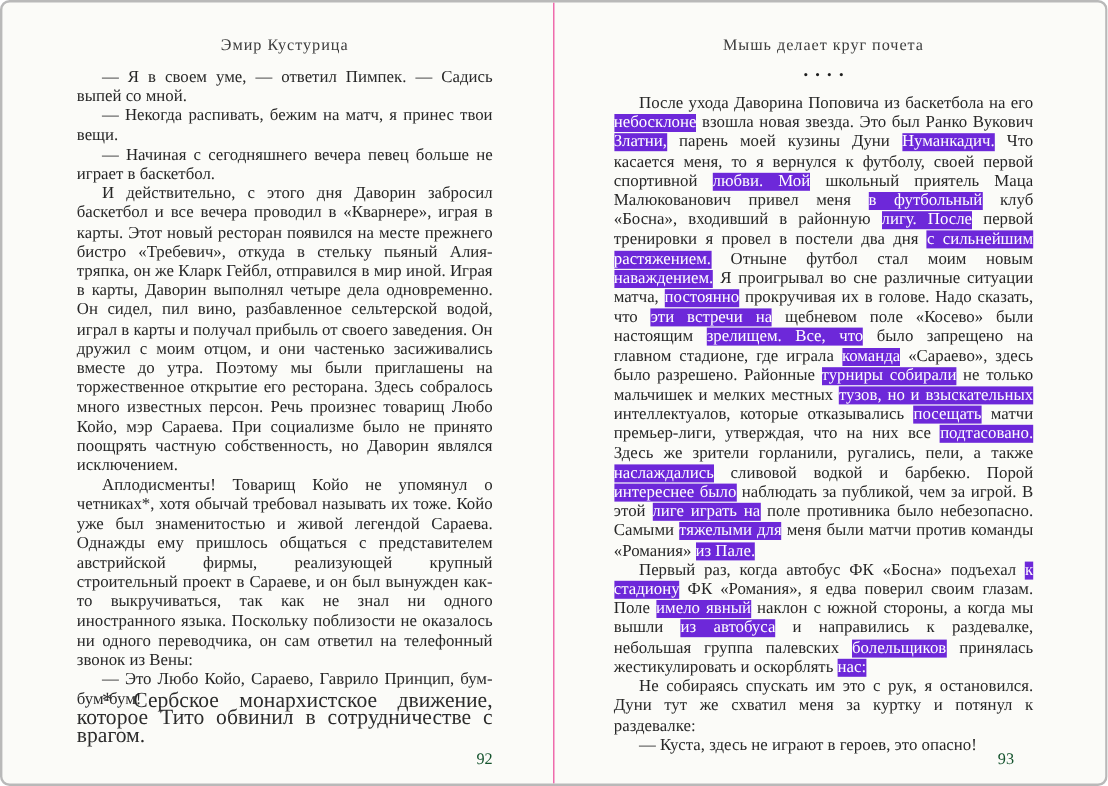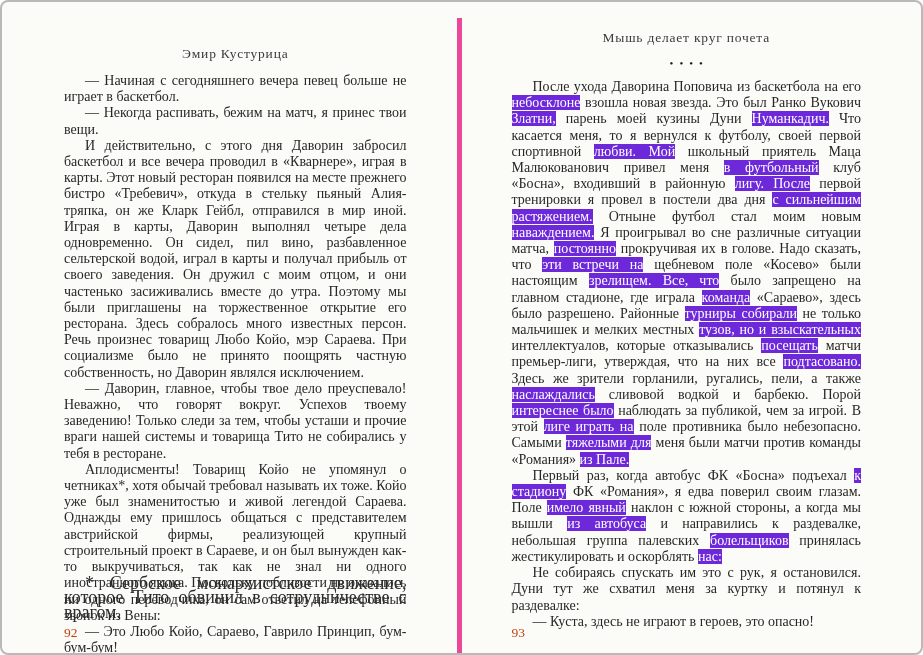--- a/index.html
+++ b/index.html
@@ -8,21 +8,21 @@
     width: 923px; height: 655px;
     background: #fbfbf8;
     border: 2px solid #b9b9b9;
     border-radius: 8px;
     display: flex;
     overflow: hidden;
     font-family: "Liberation Serif", "DejaVu Serif", serif;
     color: #272727;
   }
   .page { box-sizing: border-box; width: 50%; position: relative; }
-  .page-left  { padding: 28px 50px 0 62px; border-right: 5px solid #ec4899; margin-top: 16px; }
+  .page-left  { padding: 28px 50px 0 62px; border-right: 1px solid #ec4899; }
   .page-right { padding: 28px 60px 16px 50px; }
   .running-head {
     text-align: center;
     font-size: 13.5px;
     letter-spacing: 0.8px;
     color: #3c3c3c;
     margin-bottom: 11px;
     white-space: nowrap;
   }
   .ornament {
@@ -45,39 +45,39 @@
     bottom: 34px; left: 62px; right: 50px;
     font-size: 18px;
     line-height: 14.5px;
     text-align: justify;
     text-indent: 21px;
     color: #2c2c2c;
   }
   .page-number {
     position: absolute;
     bottom: 12px;
-    text-align: left;
+    text-align: right;
     font-size: 13.5px;
-    color: #c2410c;
+    color: #14532d;
   }
   .page-left  .page-number { left: 62px; right: 50px; }
   .page-right .page-number { left: 50px; right: 76px; }
 </style>
 </head>
 <body>
 
 <div class="book">
 
   <div class="page page-left">
     <div class="running-head">Эмир Кустурица</div>
     <div class="body-text">
+        <p><span>— Я в своем уме, — ответил Пимпек. — Садись выпей со мной.</span></p>
+        <p><span>— Некогда распивать, бежим на матч, я принес твои вещи.</span></p>
         <p><span>— Начиная с сегодняшнего вечера певец больше не играет в баскетбол.</span></p>
-        <p><span>— Некогда распивать, бежим на матч, я принес твои вещи.</span></p>
         <p><span>И действительно, с этого дня Даворин забросил баскетбол и все вечера проводил в «Кварнере», играя в карты. Этот новый ресторан появился на месте прежнего бистро «Требевич», откуда в стельку пьяный Алия-тряпка, он же Кларк Гейбл, отправился в мир иной. Играя в карты, Даворин выполнял четыре дела одновременно. Он сидел, пил вино, разбавленное сельтерской водой, играл в карты и получал прибыль от своего заведения. Он дружил с моим отцом, и они частенько засиживались вместе до утра. Поэтому мы были приглашены на торжественное открытие его ресторана. Здесь собралось много известных персон. Речь произнес товарищ Любо Койо, мэр Сараева. При социализме было не принято поощрять частную собственность, но Даворин являлся исключением.</span></p>
-        <p><span>— Даворин, главное, чтобы твое дело преуспевало! Неважно, что говорят вокруг. Успехов твоему заведению! Только следи за тем, чтобы усташи и прочие враги нашей системы и товарища Тито не собирались у тебя в ресторане.</span></p>
         <p><span>Аплодисменты! Товарищ Койо не упомянул о четниках*, хотя обычай требовал называть их тоже. Койо уже был знаменитостью и живой легендой Сараева. Однажды ему пришлось общаться с представителем австрийской фирмы, реализующей крупный строительный проект в Сараеве, и он был вынужден как-то выкручиваться, так как не знал ни одного иностранного языка. Поскольку поблизости не оказалось ни одного переводчика, он сам ответил на телефонный звонок из Вены:</span></p>
         <p><span>— Это Любо Койо, Сараево, Гаврило Принцип, бум-бум-бум!</span></p>
       </div>
     <div class="footnote">* Сербское монархистское движение, которое Тито обвинил в сотрудничестве с врагом.</div>
     <div class="page-number">92</div>
   </div>
 
   <div class="page page-right">
     <div class="running-head">Мышь делает круг почета</div>
     <div class="ornament">••••</div>

